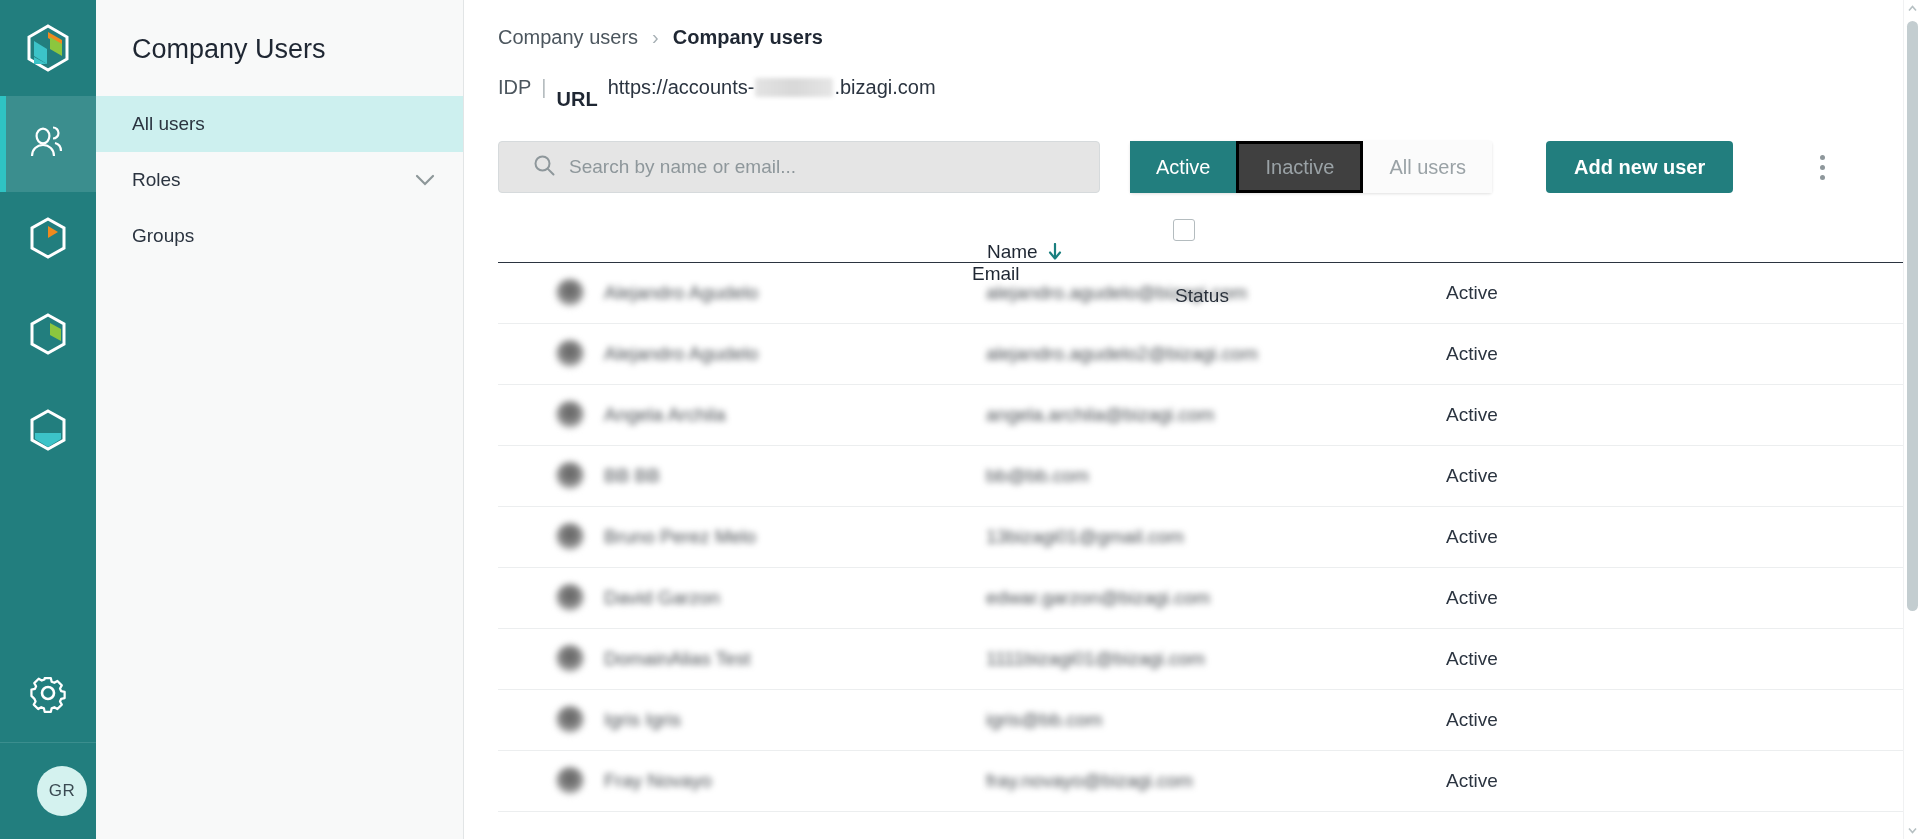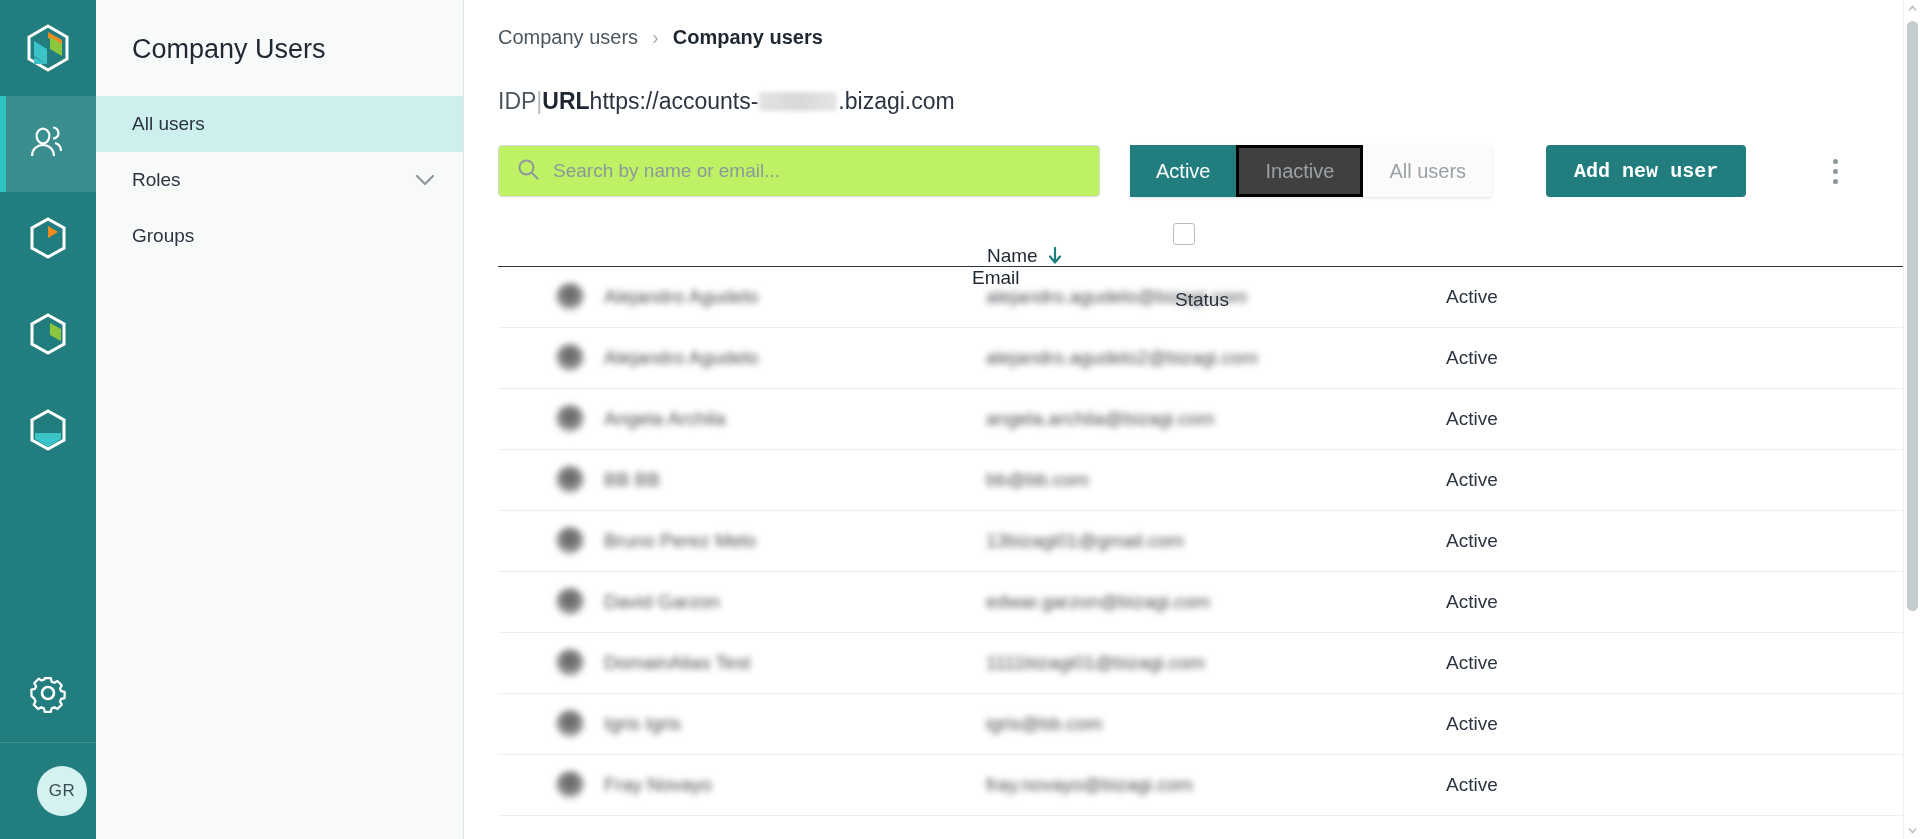--- a/index.html
+++ b/index.html
@@ -57,36 +57,36 @@
   .chev { color: #8d9799; display: flex; }
 
   
   .content { flex: 1 1 auto; height: 839px; background: #ffffff; position: relative; overflow: hidden; }
 
   .crumbs { padding: 26px 0 0 34px; display: flex; align-items: center; gap: 14px; font-size: 20px; }
   .crumb { color: #4c565e; }
   .crumb.current { color: #1f2733; font-weight: 700; }
   .crumb-sep { color: #a7b0b5; font-size: 20px; }
 
-  .idp-line { padding: 14px 0 0 34px; display: flex; align-items: flex-end; font-size: 23px; color: #2b3440; }
+  .idp-line { padding: 14px 0 0 34px; display: flex; align-items: center; gap: 10px; font-size: 20px; color: #2b3440; }
   .idp-label { color: #4c565e; }
   .idp-pipe { color: #b4bcbf; }
   .idp-key { font-weight: 700; color: #1f2733; margin-top: 25px; }
   .idp-url { color: #2b3440; display: inline-flex; align-items: center; }
   .redacted {
     display: inline-block; width: 78px; height: 19px; margin: 0 1px;
     background: linear-gradient(90deg,#e3e3e3,#d8d8d8,#e6e6e6);
     border-radius: 2px; filter: blur(2px); vertical-align: middle;
   }
 
   
   .toolbar { display: flex; align-items: center; padding: 30px 0 0 34px; }
   .search {
     width: 602px; height: 52px; border: 1px solid #d6dadc; border-radius: 4px;
-    display: flex; align-items: center; gap: 14px; padding: 0 18px; background: #bef264;
+    display: flex; align-items: center; gap: 14px; padding: 0 34px; background: #e5e5e5;
   }
   .search input {
     border: 0; outline: 0; font-size: 19px; color: #3b444c; width: 100%;
     font-family: "Liberation Sans", sans-serif; background: transparent;
   }
   .search input::placeholder { color: #8e979b; }
 
   .segmented {
     margin-left: 30px; height: 52px; display: flex; background: #fbfbfb;
     border-radius: 3px; box-shadow: 0 1px 3px rgba(0,0,0,.12);
@@ -94,21 +94,21 @@
   .seg {
     height: 52px; display: flex; align-items: center; justify-content: center;
     padding: 0 26px; font-size: 20px; color: #9aa2a6; cursor: pointer; background: #fbfbfb;
   }
   .seg.active { background: #227e7e; color: #ffffff; }
   .seg.focused { border: 3px solid #000000; color: #9aa2a6; background: #404040; }
 
   .add-btn {
     margin-left: 54px; height: 52px; padding: 0 28px; background: #227e7e; color: #fff;
     border: 0; border-radius: 4px; font-size: 20px; font-weight: 700; cursor: pointer;
-    font-family: Liberation Mono, monospace;
+    font-family: Liberation Sans, sans-serif;
   }
   .kebab {
     margin-left: 72px; width: 34px; height: 40px; display: flex; flex-direction: column;
     align-items: center; justify-content: center; gap: 5px; cursor: pointer;
   }
   .kebab i { width: 5px; height: 5px; border-radius: 50%; background: #8e979b; display: block; }
 
   
   .table { margin: 26px 0 0 34px; width: 1408px; }
   .thead {

